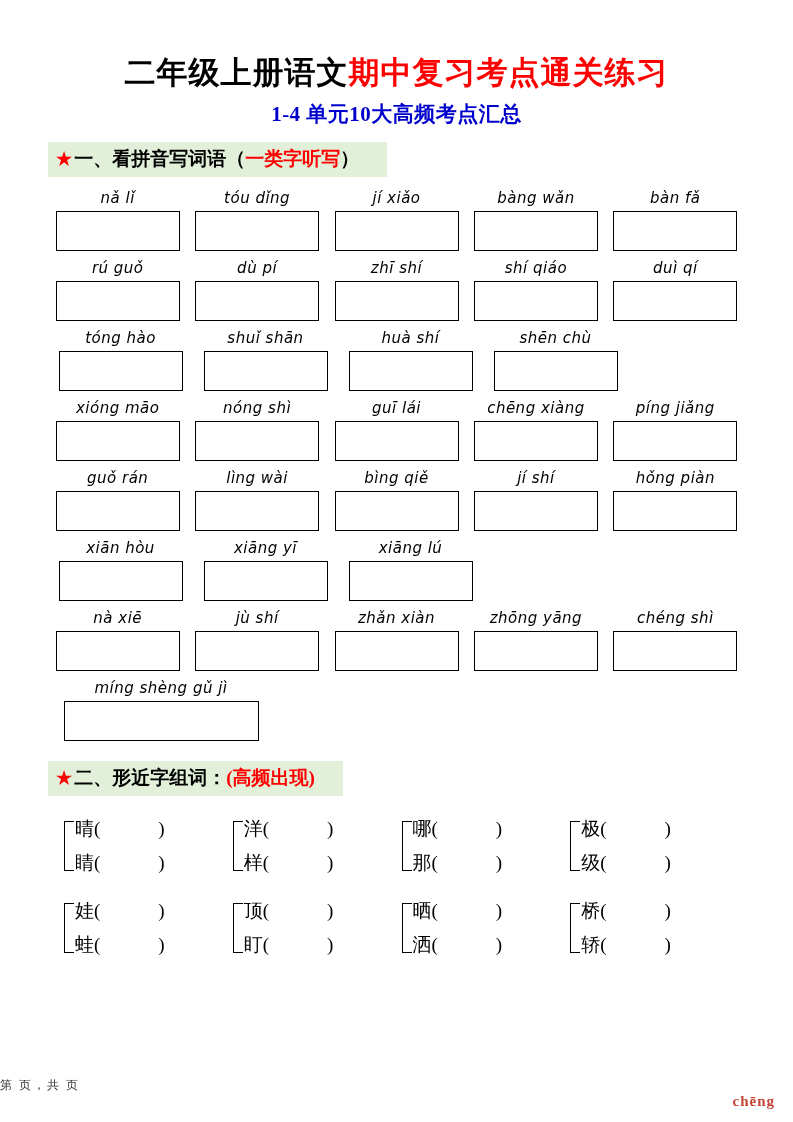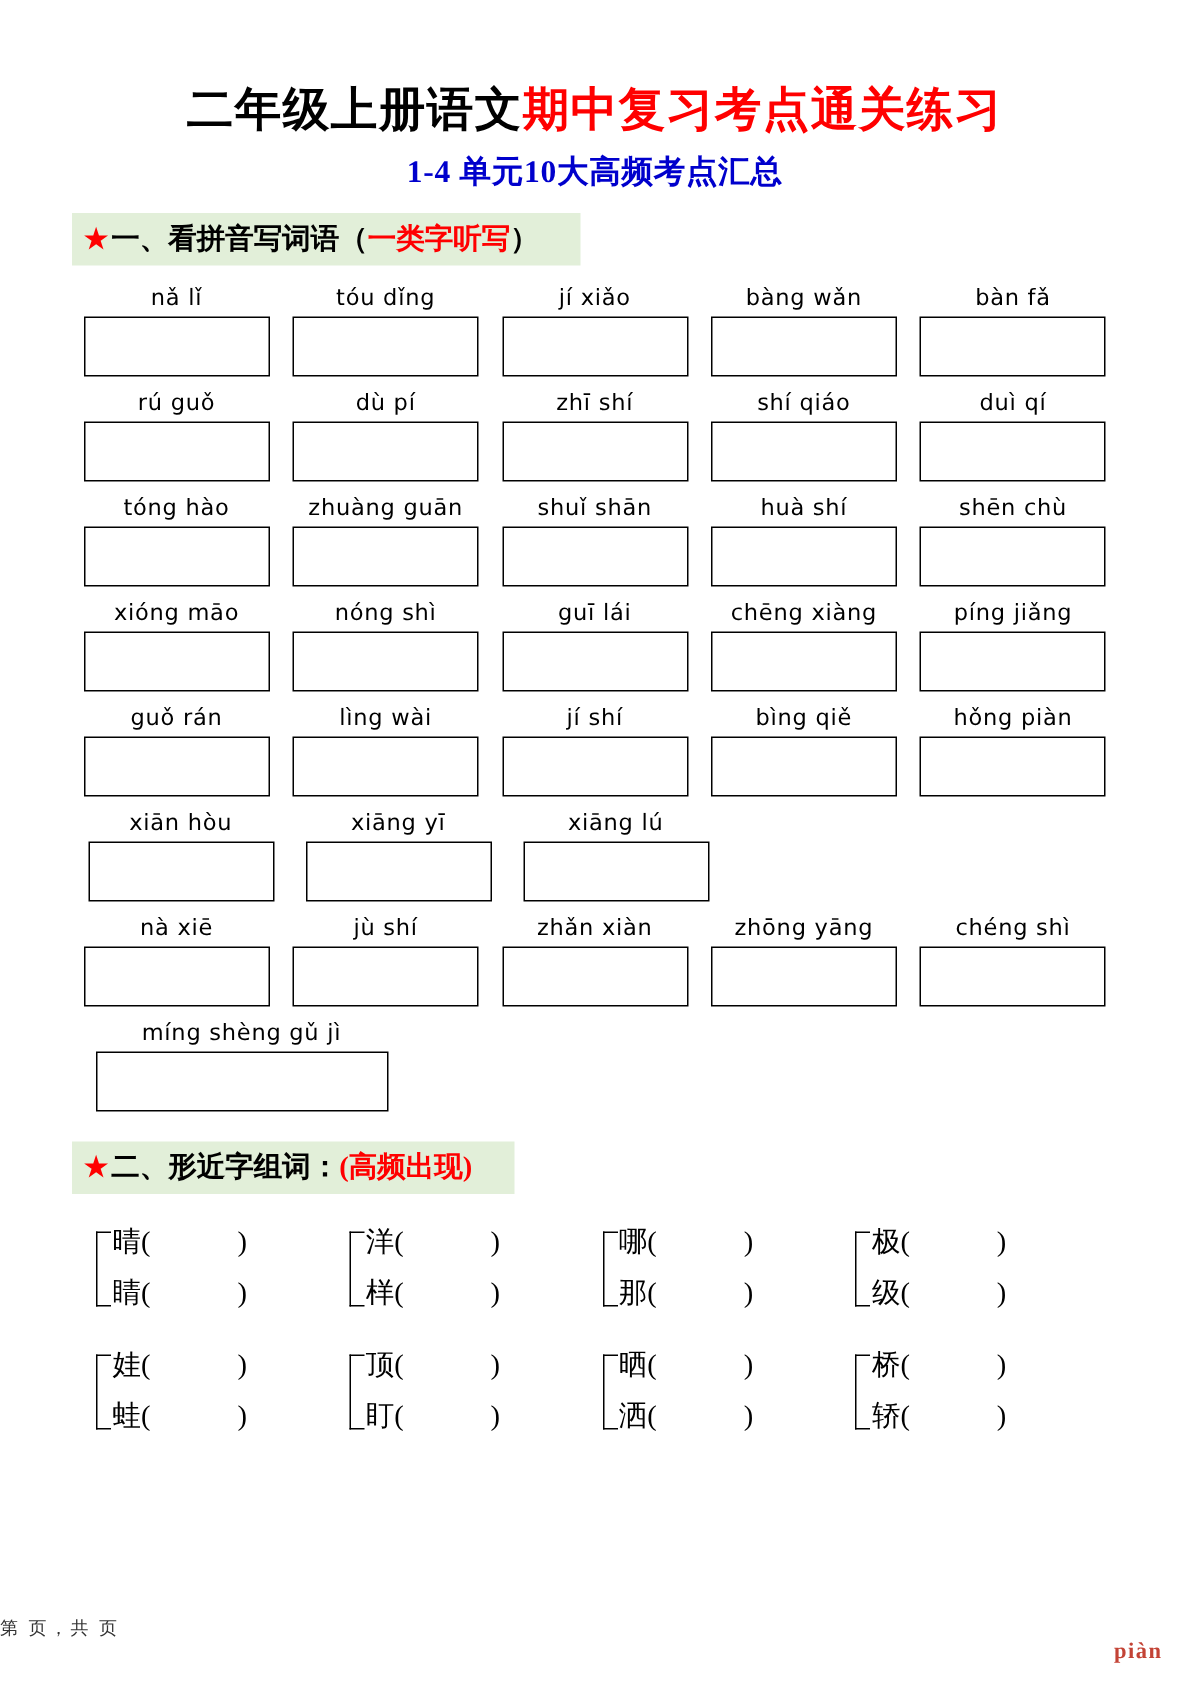--- a/index.html
+++ b/index.html
@@ -74,20 +74,21 @@
     display: flex;
     justify-content: flex-start;
     margin-bottom: 8px;
   }
   .pinyin-cell {
     width: 145px;
     margin-right: 0px;
     display: flex;
     flex-direction: column;
     align-items: center;
+    font-style: italic;
   }
   .pinyin-text {
     font-size: 15px;
     font-family: "DejaVu Sans", sans-serif;
     margin-bottom: 4px;
     white-space: nowrap;
     letter-spacing: 0.5px;
   }
   .pinyin-box {
     width: 124px;
@@ -223,24 +224,20 @@
         <div class="pinyin-box"></div>
       </div>
     </div>
 
     <div class="pinyin-row">
       <div class="pinyin-cell">
         <div class="pinyin-text">tóng hào</div>
         <div class="pinyin-box"></div>
       </div>
       <div class="pinyin-cell">
-        <div class="pinyin-text">zhuàng guān</div>
-        <div class="pinyin-box"></div>
-      </div>
-      <div class="pinyin-cell">
         <div class="pinyin-text">shuǐ shān</div>
         <div class="pinyin-box"></div>
       </div>
       <div class="pinyin-cell">
         <div class="pinyin-text">huà shí</div>
         <div class="pinyin-box"></div>
       </div>
       <div class="pinyin-cell">
         <div class="pinyin-text">shēn chù</div>
         <div class="pinyin-box"></div>
@@ -273,25 +270,25 @@
     <div class="pinyin-row">
       <div class="pinyin-cell">
         <div class="pinyin-text">guǒ rán</div>
         <div class="pinyin-box"></div>
       </div>
       <div class="pinyin-cell">
         <div class="pinyin-text">lìng wài</div>
         <div class="pinyin-box"></div>
       </div>
       <div class="pinyin-cell">
+        <div class="pinyin-text">bìng qiě</div>
+        <div class="pinyin-box"></div>
+      </div>
+      <div class="pinyin-cell">
         <div class="pinyin-text">jí shí</div>
-        <div class="pinyin-box"></div>
-      </div>
-      <div class="pinyin-cell">
-        <div class="pinyin-text">bìng qiě</div>
         <div class="pinyin-box"></div>
       </div>
       <div class="pinyin-cell">
         <div class="pinyin-text">hǒng piàn</div>
         <div class="pinyin-box"></div>
       </div>
     </div>
 
     <div class="pinyin-row">
       <div class="pinyin-cell">
@@ -406,15 +403,15 @@
         <div class="xjz-lines">
           <div class="xjz-line"><span>桥(</span><span class="blankspace"></span><span>)</span></div>
           <div class="xjz-line"><span>轿(</span><span class="blankspace"></span><span>)</span></div>
         </div>
       </div>
     </div>
 
   </div>
 
   <div class="footer">第  页，共  页</div>
-  <div class="watermark">piàn</div>
+  <div class="watermark">chēng</div>
 
 </div>
 
 </body></html>

